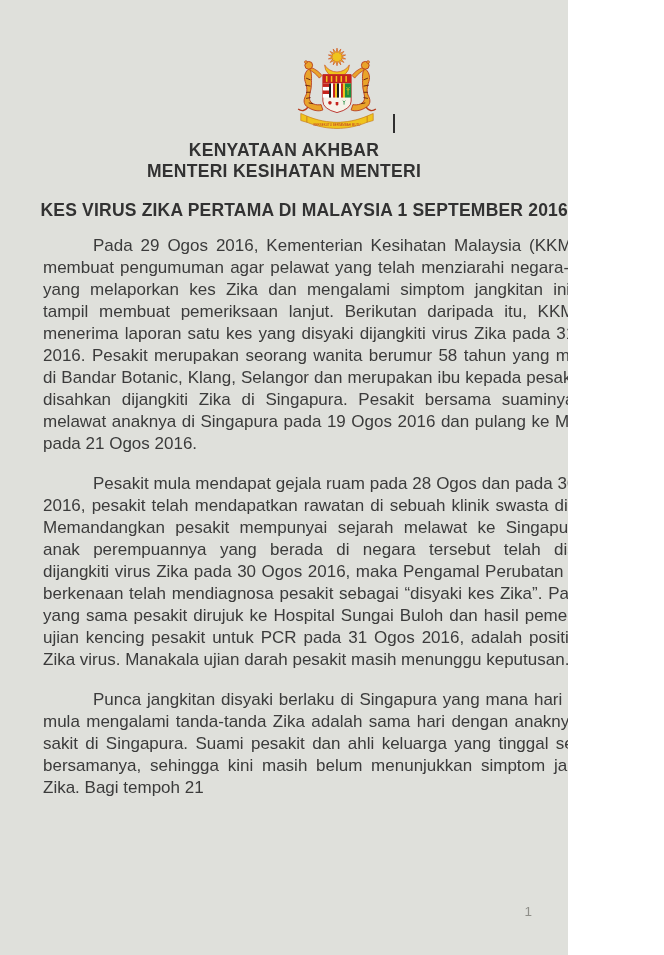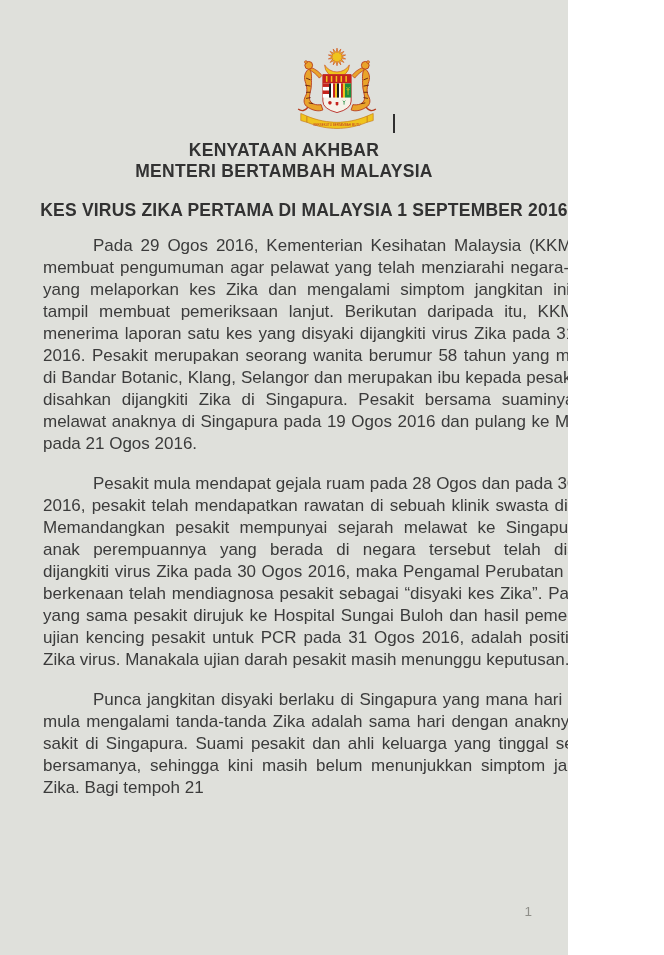--- a/index.html
+++ b/index.html
@@ -37,26 +37,25 @@
     font-size: 17.5px;
     line-height: 20.5px;
     color: #323232;
     letter-spacing: 0.3px;
   }
   .doc-title {
     position: absolute;
     top: 200px;
     left: 0;
     width: 100%;
-    text-align: center;
+    text-align: right;
     font-weight: bold;
     font-size: 17.5px;
     color: #323232;
     letter-spacing: 0.2px;
-    padding-left: 20px;
   }
   .doc-body {
     position: absolute;
     top: 235px;
     left: 43px;
     width: 579px;
   }
   .doc-body p {
     margin: 0 0 18px 0;
     font-size: 17px;
@@ -148,21 +147,21 @@
       <path d="M94,79 L101,76 L101,84 L94,86 Z" fill="#f0c41d" stroke="#c77f1d" stroke-width="0.8"></path>
       <path d="M26,79 C38,84 50,86 60,86 C70,86 82,84 94,79 L94,86 C82,91 70,93 60,93 C50,93 38,91 26,86 Z" fill="#f0c41d" stroke="#c77f1d" stroke-width="0.8"></path>
       <text x="60" y="90.5" font-size="3.4" text-anchor="middle" fill="#c0392b">BERSEKUTU BERTAMBAH MUTU</text>
     </g>
   </svg>
 
   <div class="cursor-mark"></div>
 
   <div class="header-lines">
     <div>KENYATAAN AKHBAR</div>
-    <div>MENTERI BERTAMBAH MALAYSIA</div>
+    <div>MENTERI KESIHATAN MENTERI</div>
   </div>
 
   <div class="doc-title">KES VIRUS ZIKA PERTAMA DI MALAYSIA 1 SEPTEMBER 2016</div>
 
   <div class="doc-body">
     <p>Pada 29 Ogos 2016, Kementerian Kesihatan Malaysia (KKM) telah membuat pengumuman agar pelawat yang telah menziarahi negara-negara yang melaporkan kes Zika dan mengalami simptom jangkitan ini untuk tampil membuat pemeriksaan lanjut.  Berikutan daripada itu, KKM telah menerima laporan satu kes yang disyaki dijangkiti virus Zika pada 31 Ogos 2016. Pesakit merupakan seorang wanita berumur 58 tahun yang menetap di Bandar Botanic, Klang, Selangor dan merupakan ibu kepada pesakit yang disahkan dijangkiti Zika di Singapura. Pesakit bersama suaminya telah melawat anaknya di Singapura pada 19 Ogos 2016 dan pulang ke Malaysia pada 21 Ogos 2016.</p>
     <p>Pesakit mula mendapat gejala ruam pada 28 Ogos dan pada 30 Ogos 2016, pesakit telah mendapatkan rawatan di sebuah klinik swasta di Klang. Memandangkan pesakit mempunyai sejarah melawat ke Singapura dan anak perempuannya yang berada di negara tersebut telah disahkan dijangkiti virus Zika pada 30 Ogos 2016, maka Pengamal Perubatan swasta berkenaan telah mendiagnosa pesakit sebagai “disyaki kes Zika”. Pada hari yang sama pesakit dirujuk ke Hospital Sungai Buloh dan hasil pemeriksaan ujian kencing pesakit untuk PCR pada 31 Ogos 2016, adalah positif untuk Zika virus. Manakala ujian darah pesakit masih menunggu keputusan.</p>
     <p>Punca jangkitan disyaki berlaku di Singapura yang mana hari pesakit mula mengalami tanda-tanda Zika adalah sama hari dengan anaknya mula sakit di Singapura. Suami pesakit dan ahli keluarga yang tinggal serumah bersamanya, sehingga kini masih belum menunjukkan simptom jangkitan Zika. Bagi tempoh 21</p>
   </div>
 

